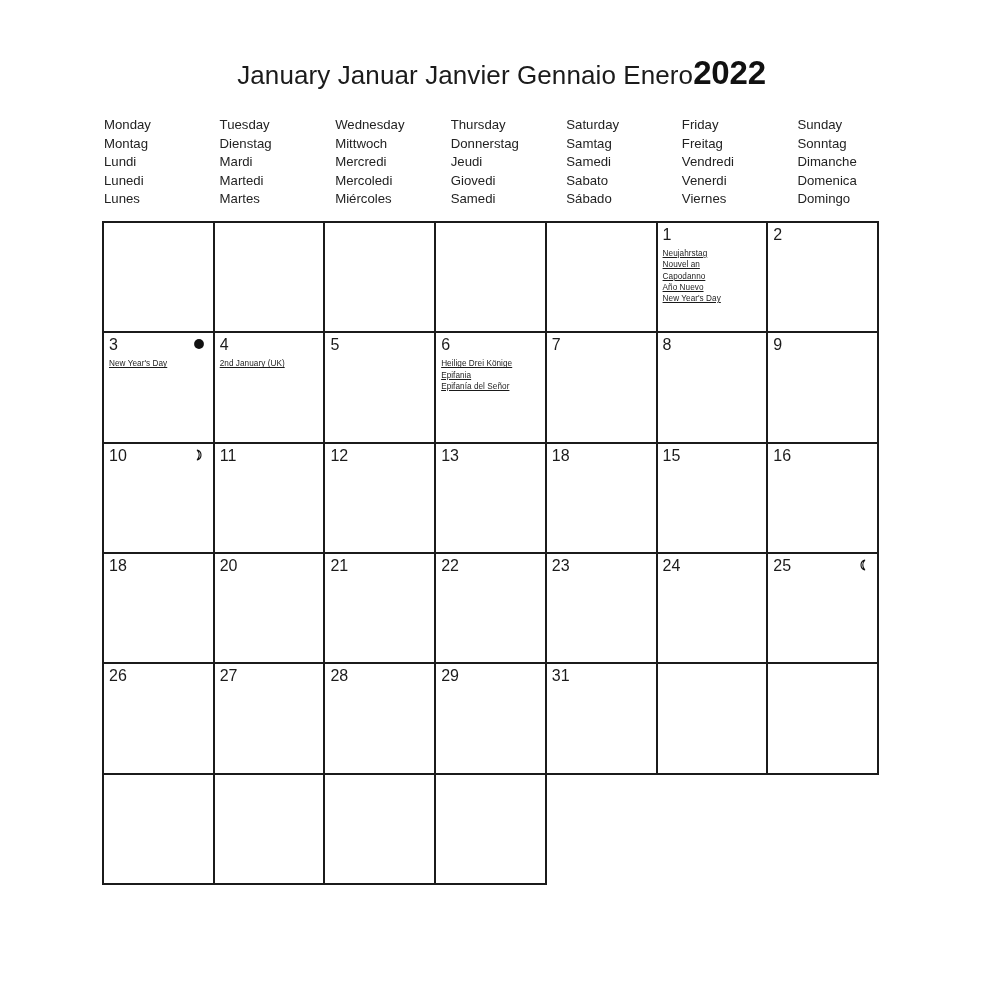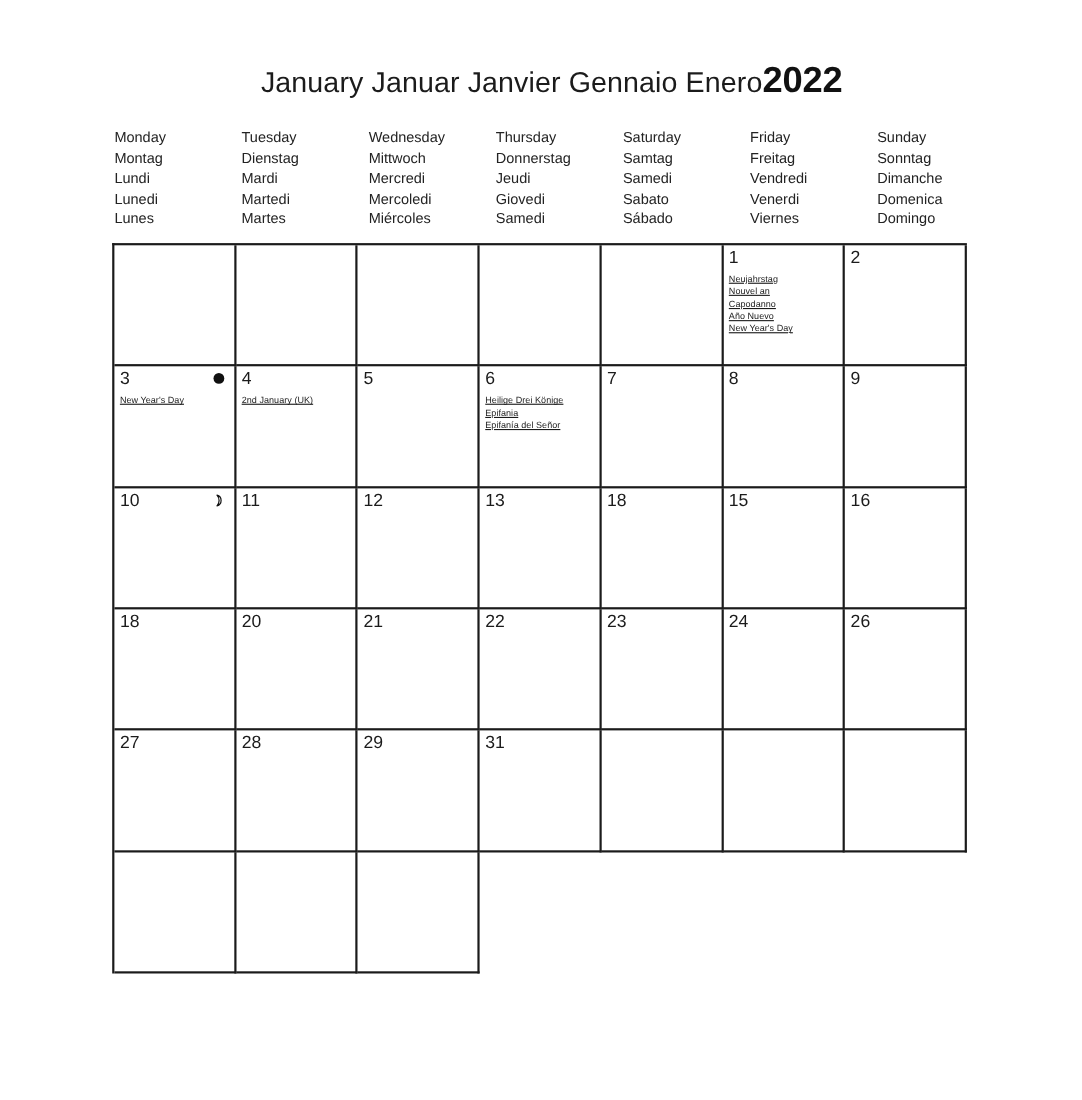--- a/index.html
+++ b/index.html
@@ -291,20 +291,28 @@
       <div class="day-cell">
         <span class="day-num">22</span>
       </div>
       <div class="day-cell">
         <span class="day-num">23</span>
       </div>
       <div class="day-cell">
         <span class="day-num">24</span>
       </div>
       <div class="day-cell">
+        <span class="day-num">25</span>
+        <span class="moon">
+          <svg viewBox="0 0 16 16" width="14" height="14">
+            <path d="M10.0 2.4 A5.8 5.8 0 0 0 10.0 13.6 A8.2 8.2 0 0 1 10.0 2.4 Z" fill="#ffffff" stroke="#111111" stroke-width="1.25" stroke-linejoin="round"></path>
+          </svg>
+        </span>
+      </div>
+      <div class="day-cell">
         <span class="day-num">26</span>
       </div>
       <div class="day-cell">
         <span class="day-num">27</span>
       </div>
       <div class="day-cell">
         <span class="day-num">28</span>
       </div>
       <div class="day-cell">
         <span class="day-num">29</span>

